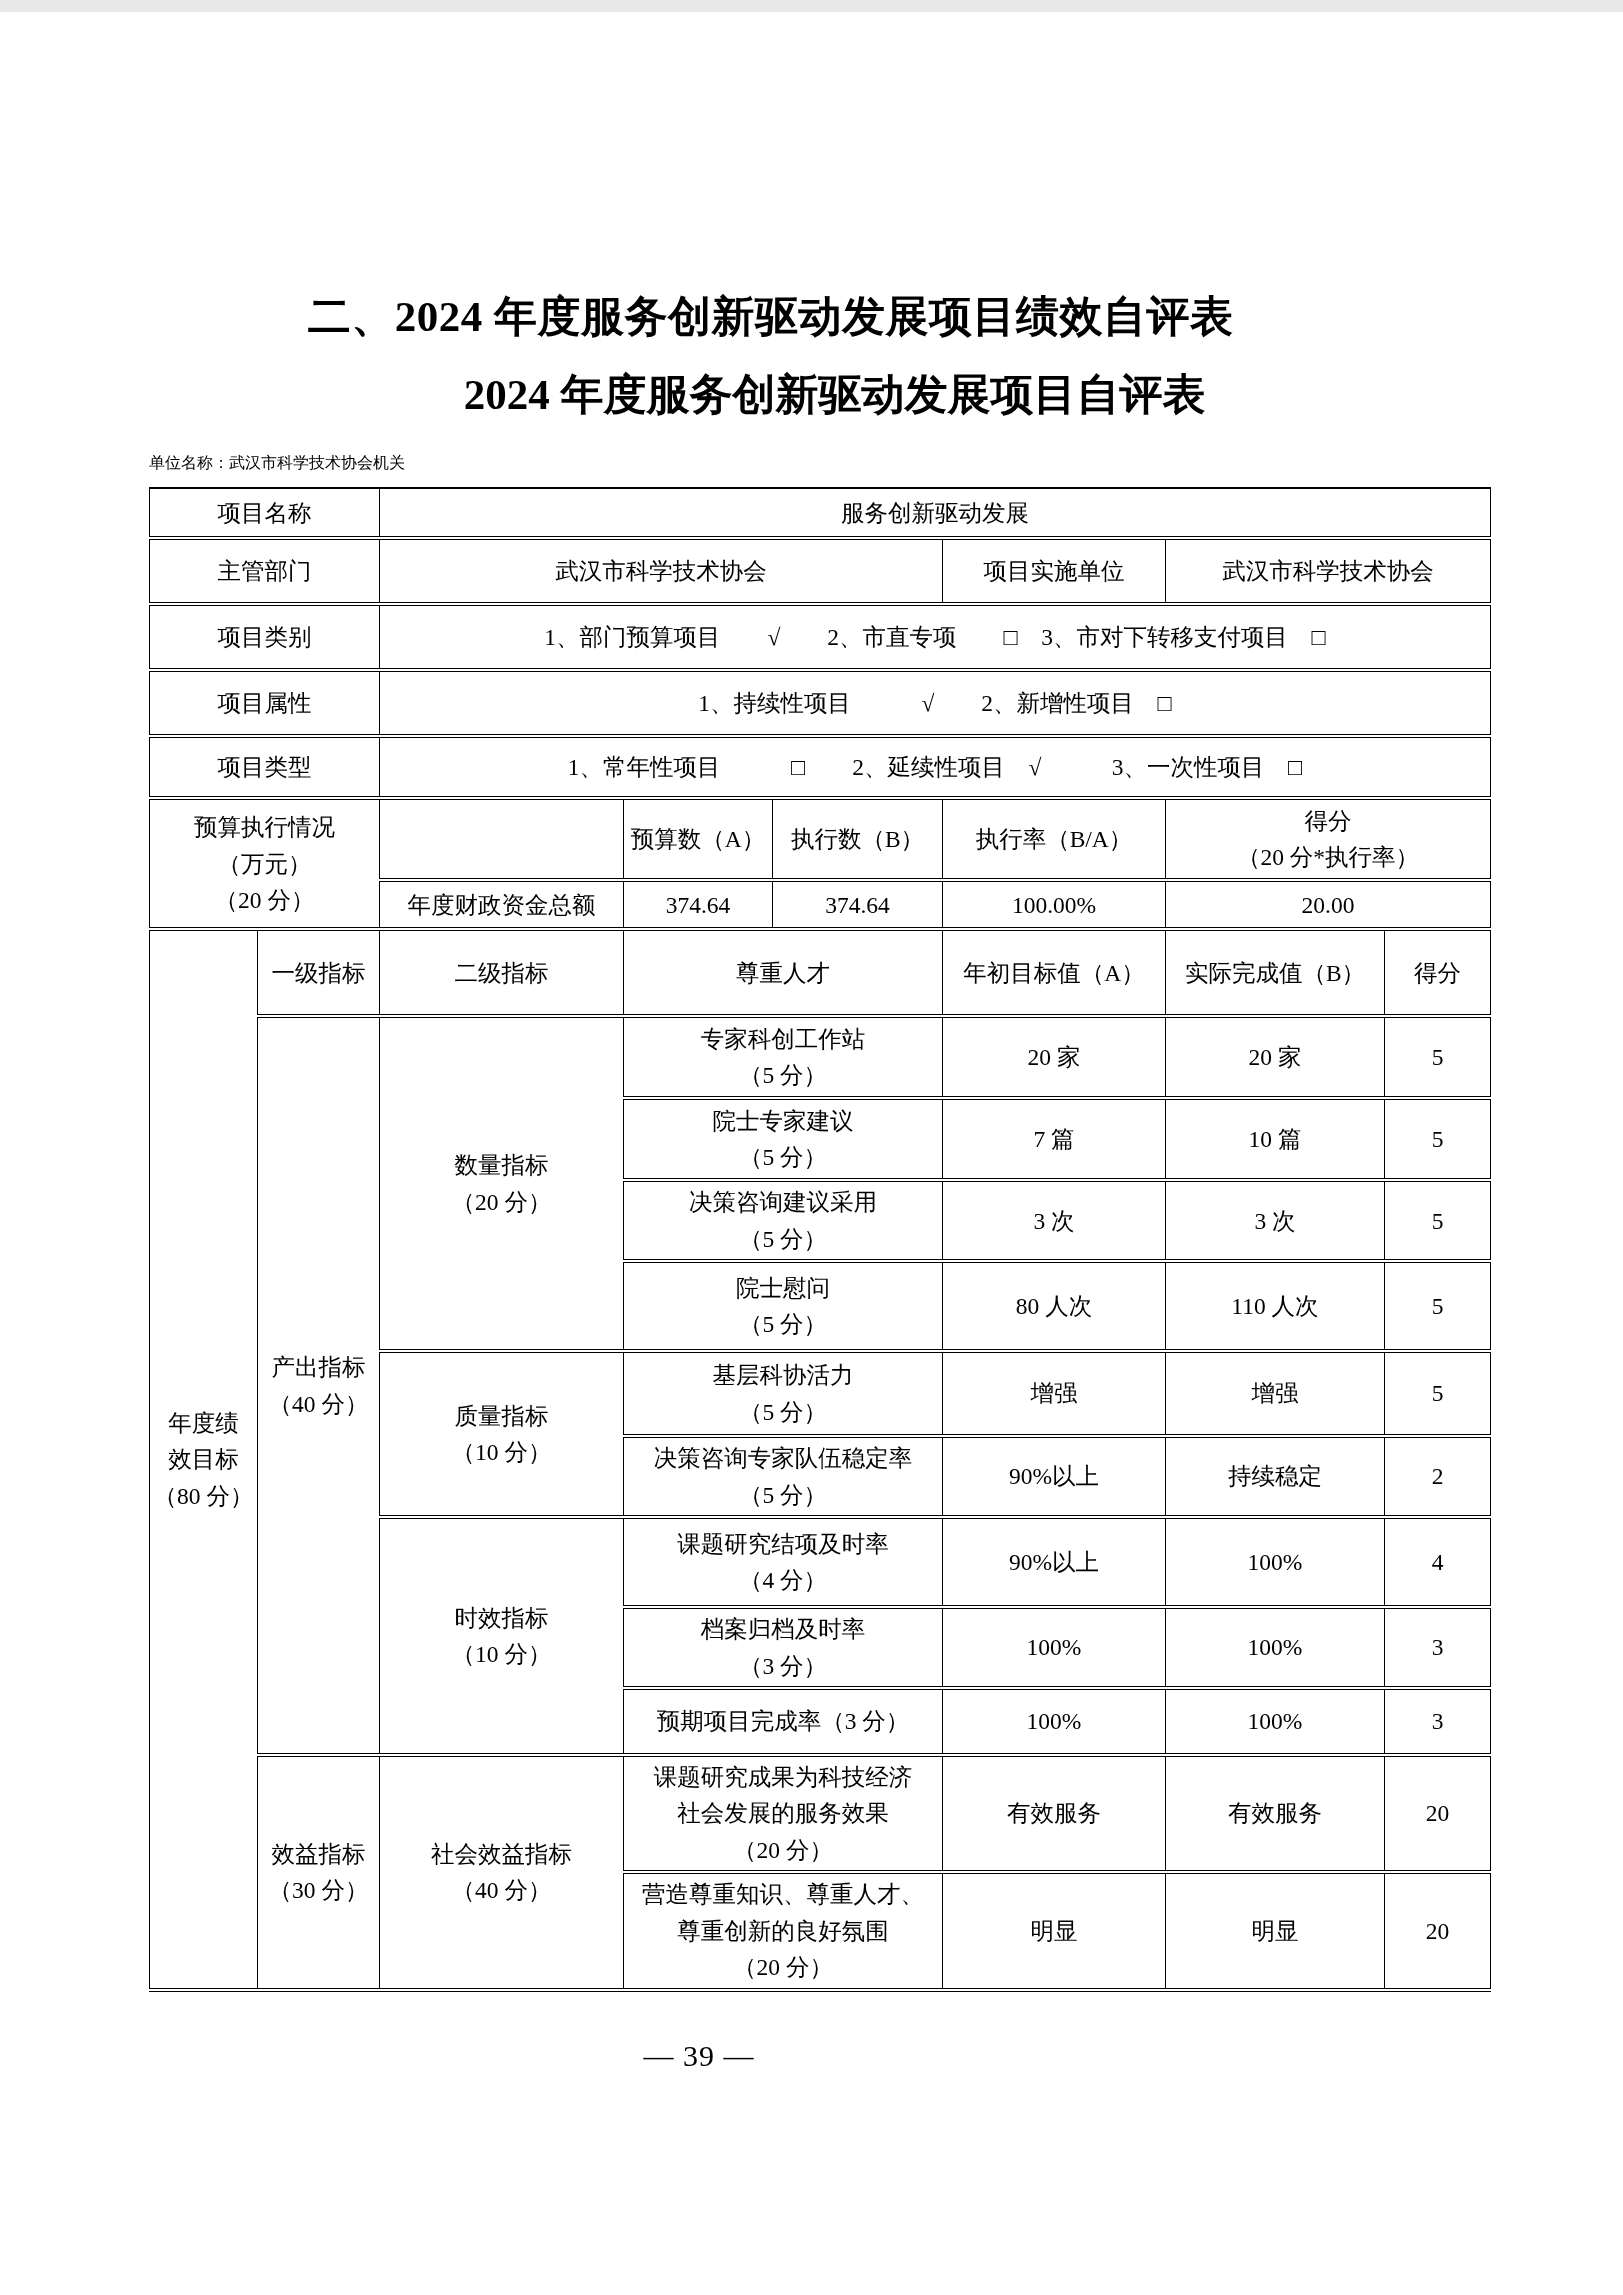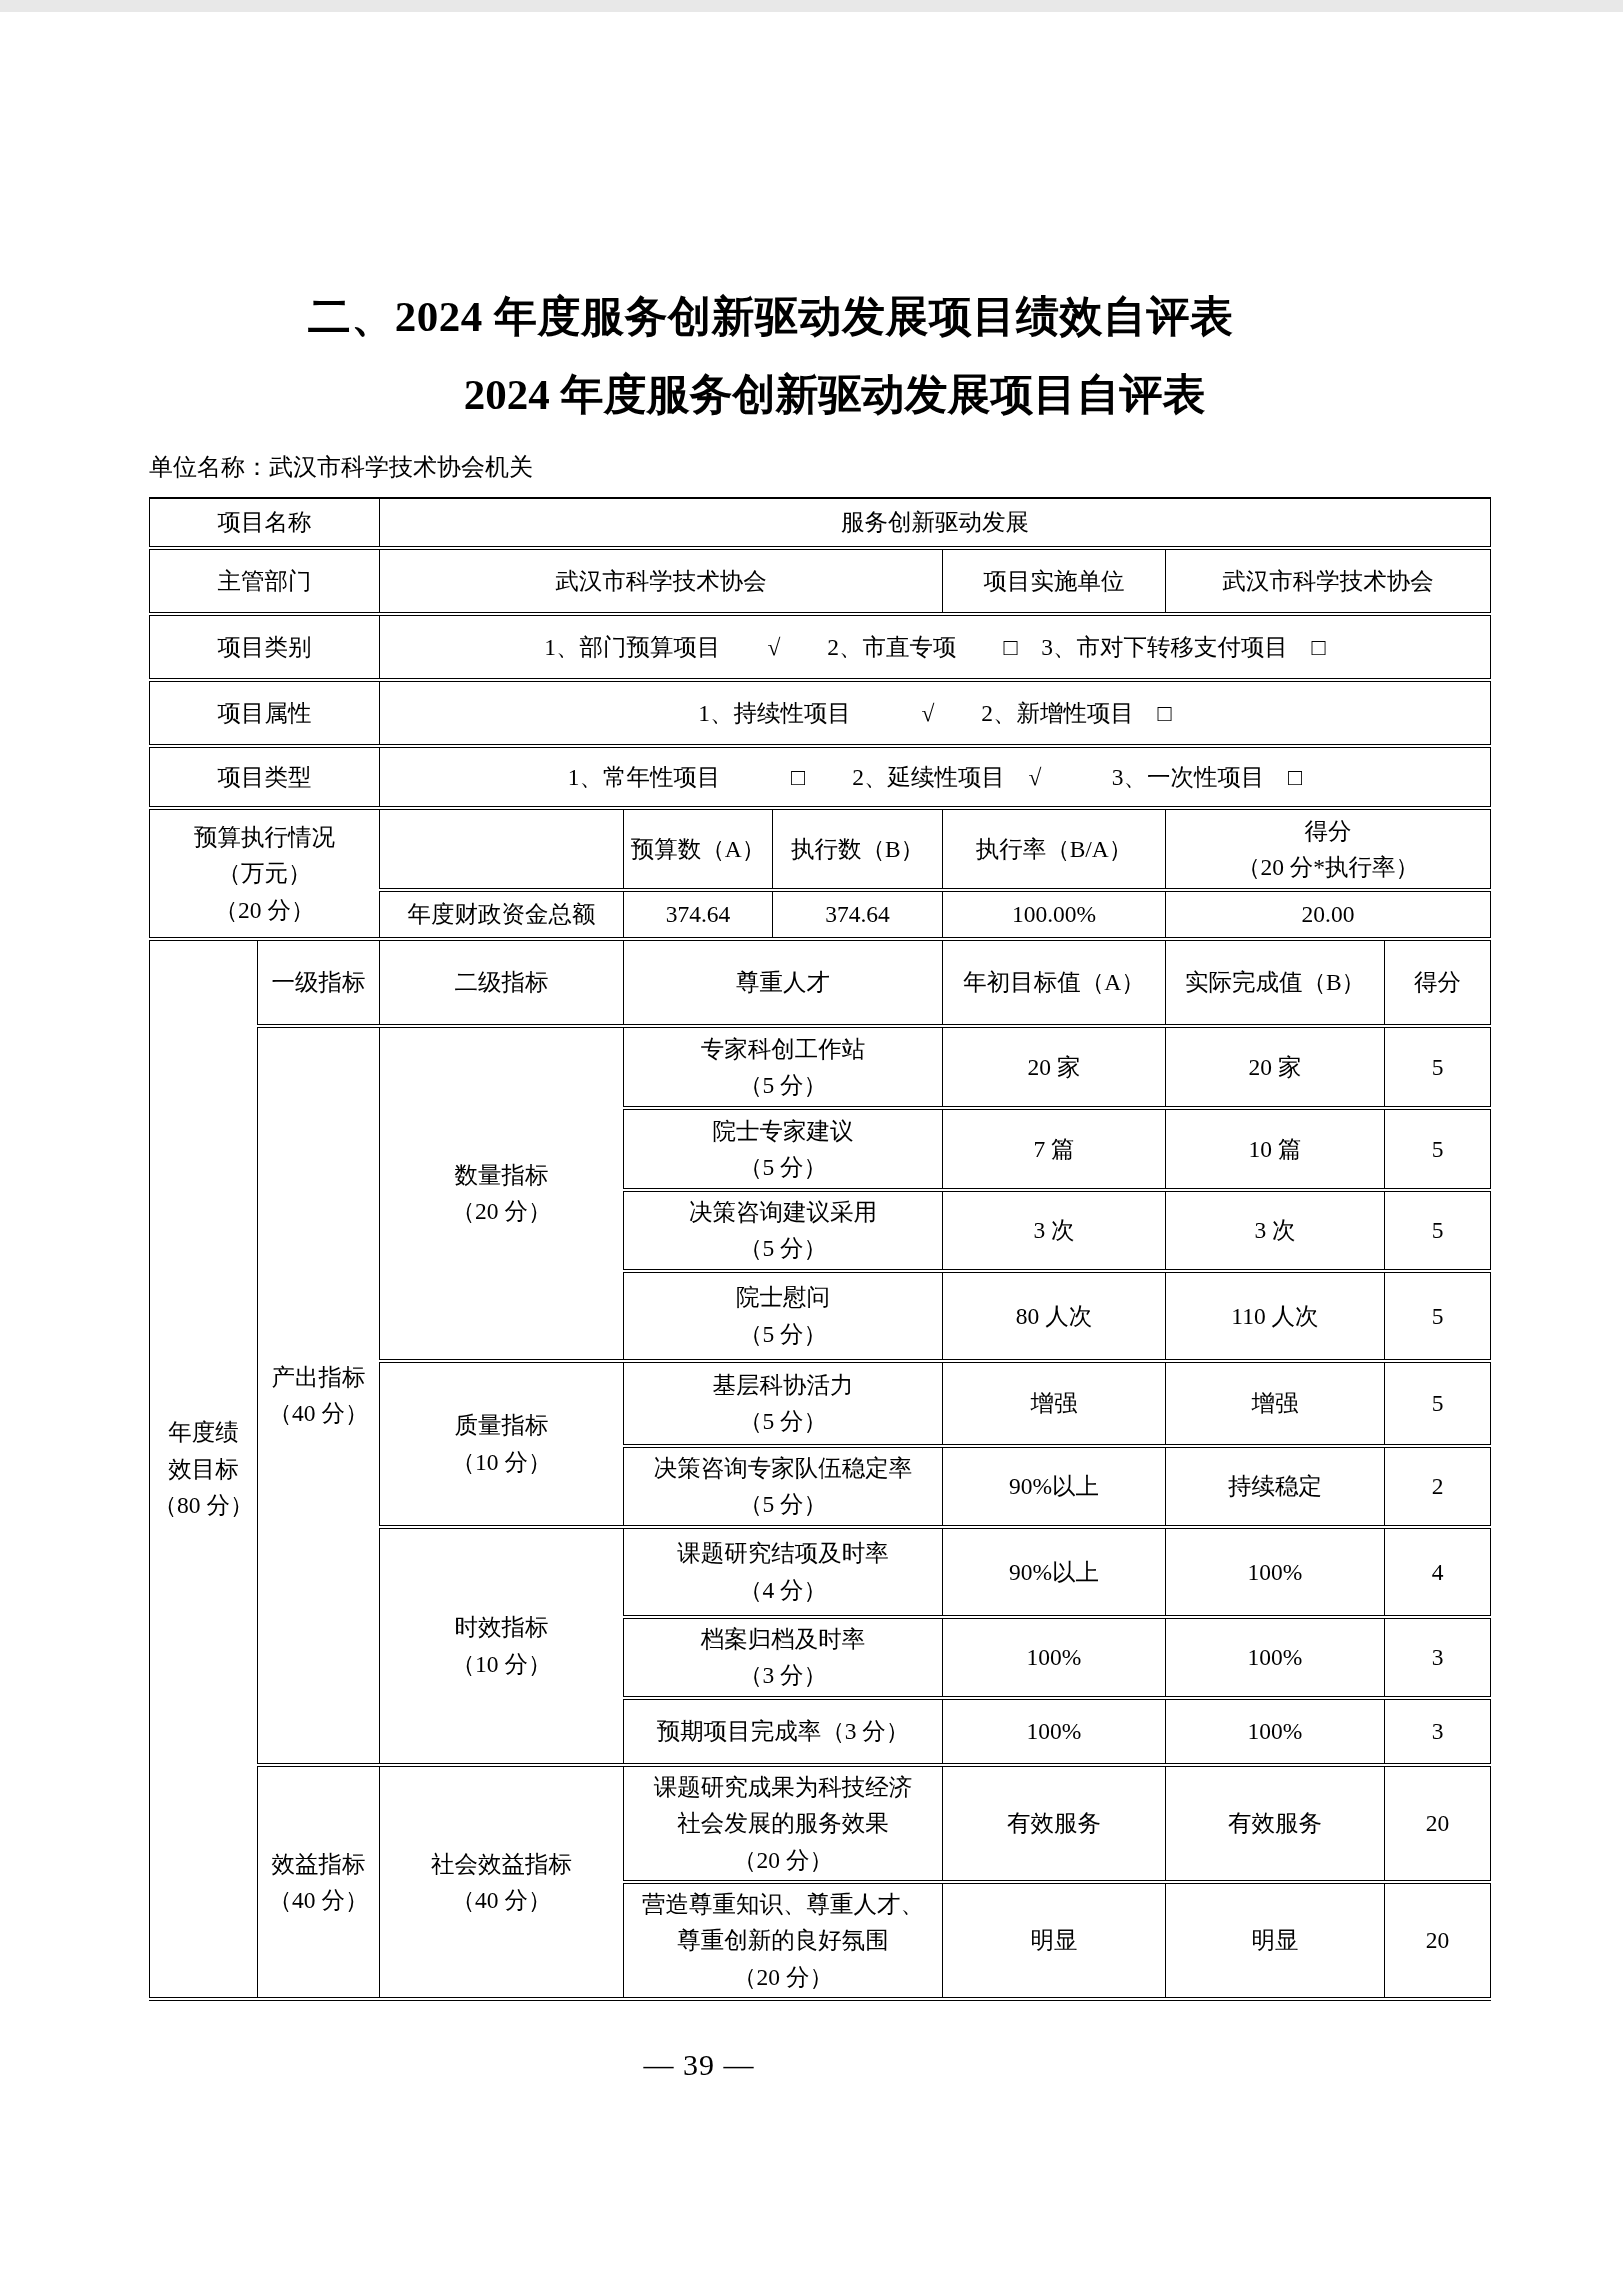--- a/index.html
+++ b/index.html
@@ -29,21 +29,21 @@
     margin: 29px 0 0 0;
     text-align: center;
     transform: translateX(23px);
     font-size: 43px;
     font-weight: bold;
     line-height: 1.15;
     white-space: nowrap;
   }
   .unit-line {
     margin: 33px 0 0 149px;
-    font-size: 24px;
+    font-size: 16px;
     line-height: 1.2;
   }
 
   table.main {
     margin: 15.3px 0 0 149px;
     width: 1342px;
     table-layout: fixed;
     border-collapse: collapse;
   }
   table.main td {
@@ -226,21 +226,21 @@
 
         <tr style="height:67px">
           <td colspan="2">预期项目完成率（3 分）</td>
           <td>100%</td>
           <td>100%</td>
           <td>3</td>
         </tr>
 
         <tr style="height:115px">
           <td rowspan="2" class="tight">效益指标
-（40 分）</td>
+（30 分）</td>
           <td rowspan="2">社会效益指标
 （40 分）</td>
           <td colspan="2">课题研究成果为科技经济
 社会发展的服务效果
 （20 分）</td>
           <td>有效服务</td>
           <td>有效服务</td>
           <td>20</td>
         </tr>
 

